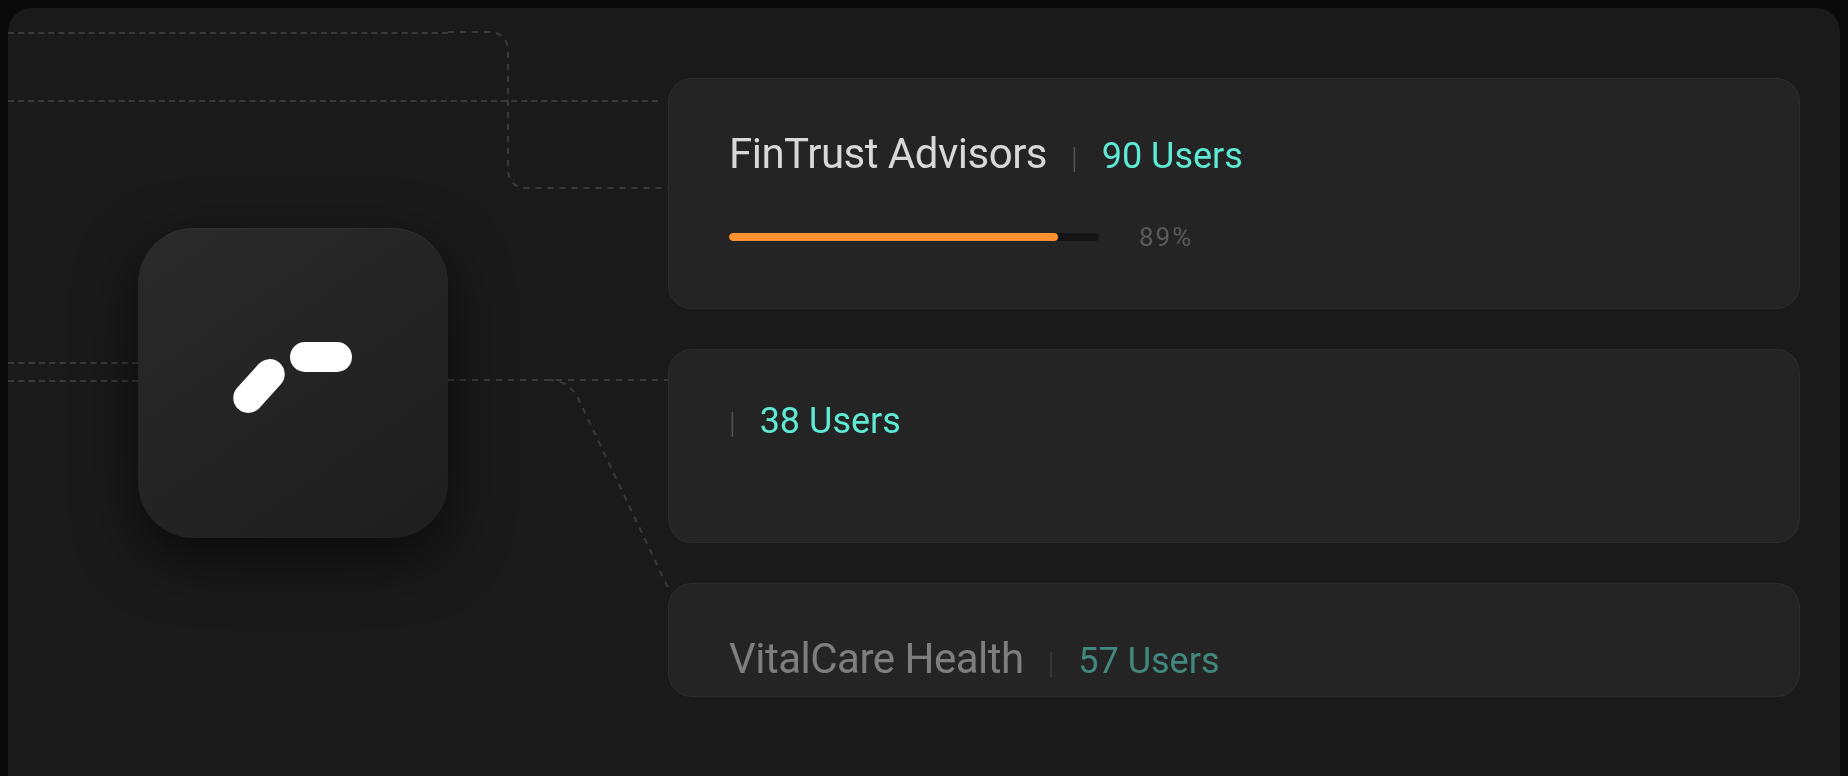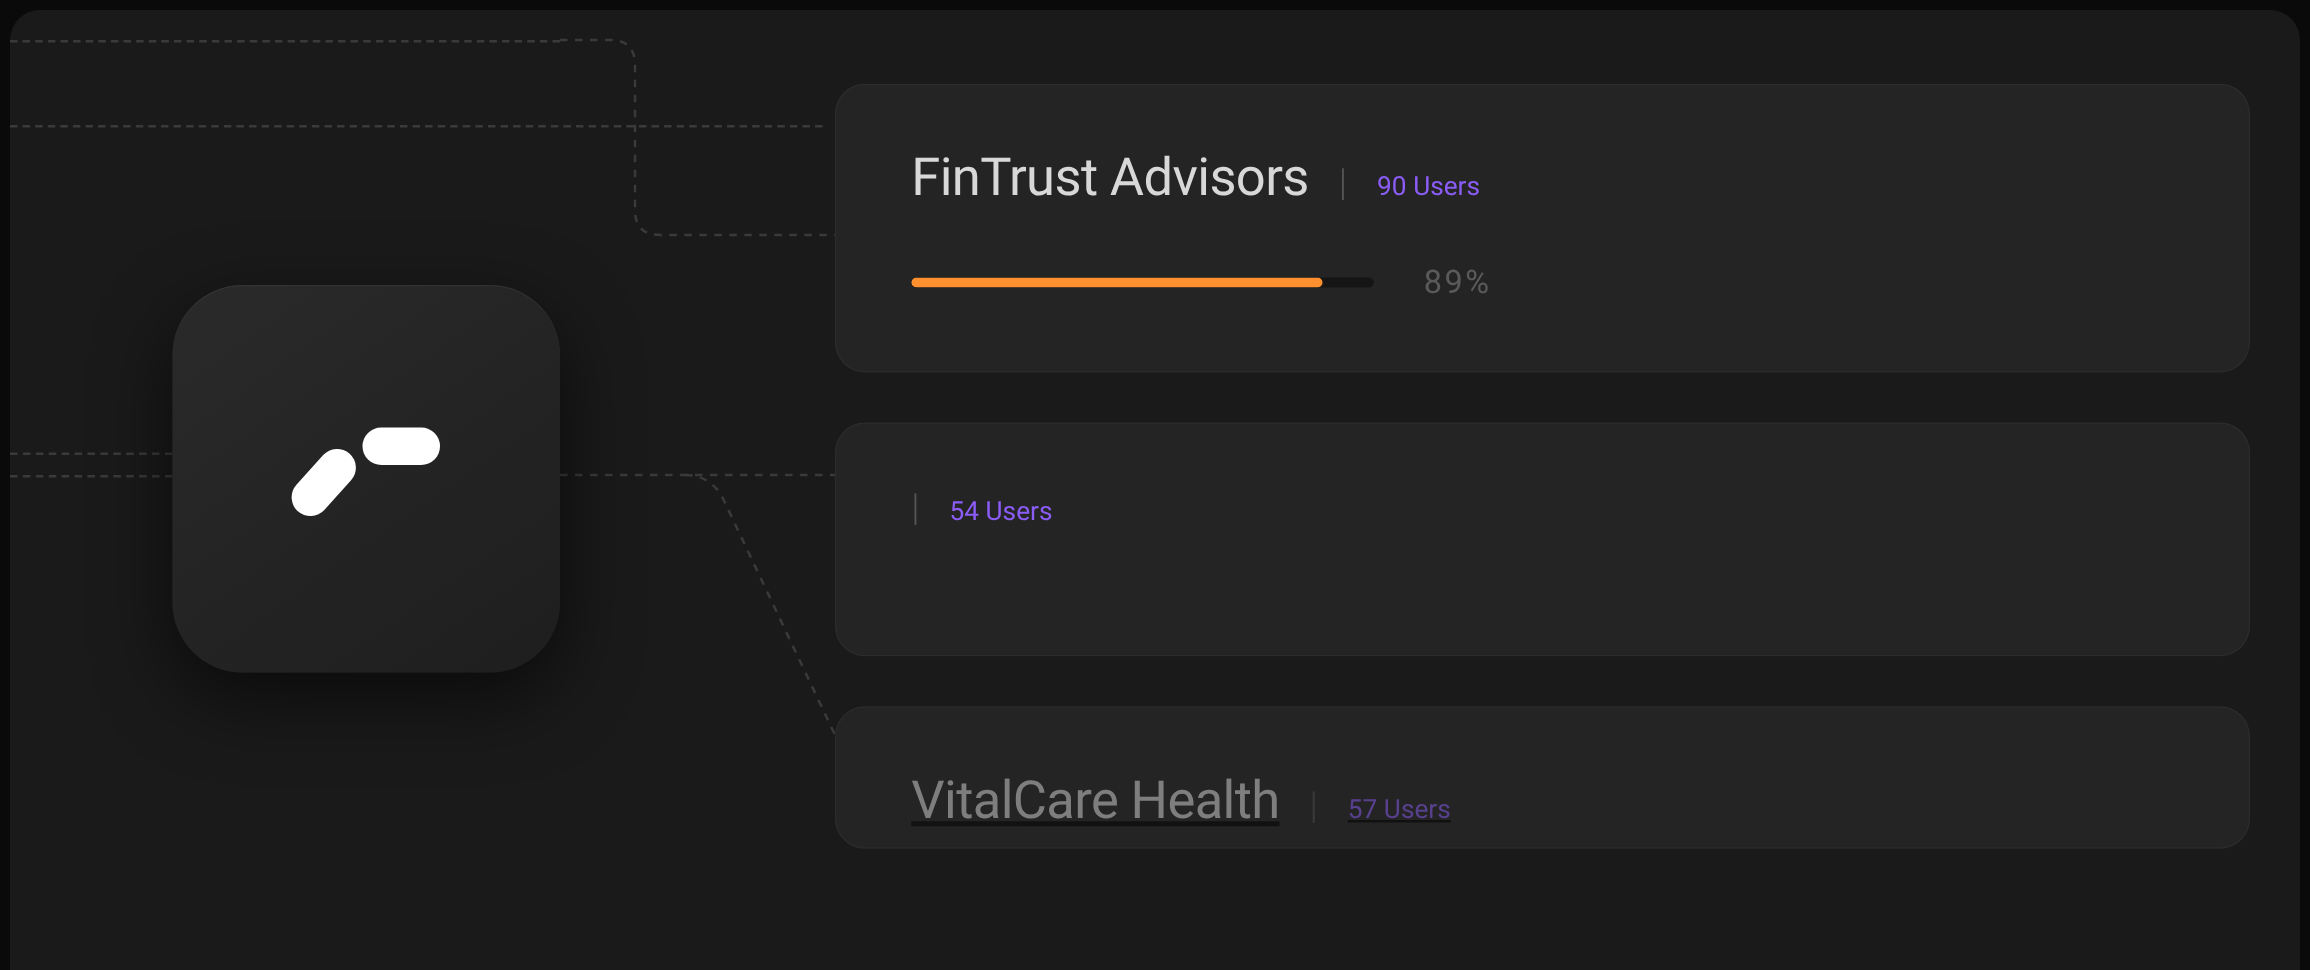--- a/index.html
+++ b/index.html
@@ -108,21 +108,21 @@
   .app-icon {
     width: 150px;
     height: 90px;
     position: relative;
   }
 
   
   .cards-list {
     position: absolute;
     left: 660px;
-    top: 59px;
+    top: 70px;
     right: 40px;
     display: flex;
     flex-direction: column;
     gap: 40px;
   }
 
   .company-card {
     background: #242424;
     border-radius: 24px;
     padding: 50px 60px 56px 60px;
@@ -143,22 +143,22 @@
     letter-spacing: -0.5px;
   }
 
   .card-divider {
     color: #555;
     font-size: 30px;
     font-weight: 300;
   }
 
   .card-users {
-    font-size: 21px;
-    color: #8b5cf6;
+    font-size: 36px;
+    color: #5eead4;
     font-weight: 400;
   }
 
   .progress-row {
     display: flex;
     align-items: center;
     gap: 40px;
     margin-top: 20px;
   }
 
@@ -181,21 +181,20 @@
     font-size: 26px;
     color: #5a5a5a;
     letter-spacing: 2px;
     font-weight: 400;
   }
 
   .company-card.partial {
     padding-bottom: 0;
     overflow: hidden;
     height: 114px;
-    text-decoration: underline;
   }
   .company-card.partial .card-header {
     margin-bottom: 0;
     opacity: 0.5;
   }
 </style>
 </head>
 <body>
 
 <div class="container">
@@ -234,21 +233,21 @@
         <div class="progress-track">
           <div class="progress-fill" style="width:89%"></div>
         </div>
         <span class="progress-pct">89%</span>
       </div>
     </div>
 
     <div class="company-card">
       <div class="card-header">
         <span class="card-divider">|</span>
-        <span class="card-users">54 Users</span>
+        <span class="card-users">38 Users</span>
       </div>
     </div>
 
     <div class="company-card partial">
       <div class="card-header">
         <span class="card-title">VitalCare Health</span>
         <span class="card-divider">|</span>
         <span class="card-users">57 Users</span>
       </div>
     </div>

